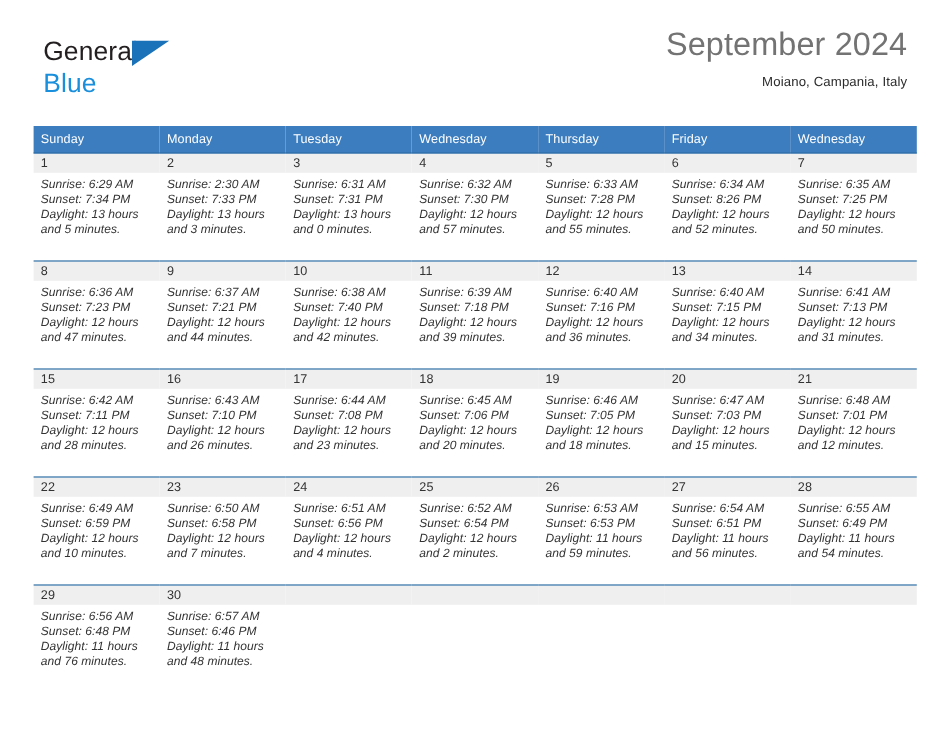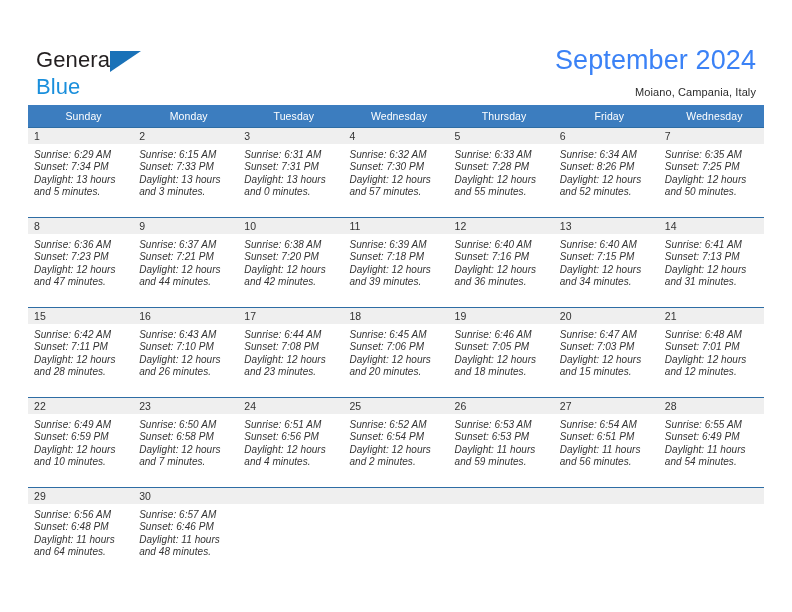--- a/index.html
+++ b/index.html
@@ -21,21 +21,21 @@
   }
 
   
   .header {
     position: absolute;
     left: 0; right: 0;
     top: 22px;
     height: 76px;
     padding: 0 36px;
     display: flex;
-    align-items: flex-end;
+    align-items: flex-start;
     justify-content: space-between;
   }
 
   .brand {
     display: block;
     line-height: 1;
     padding-top: 10px;
     user-select: none;
   }
   .brand-row1 {
@@ -62,21 +62,21 @@
     margin-top: 2px;
     letter-spacing: 0.1px;
   }
 
   .title-block {
     text-align: right;
     padding-top: 0;
   }
   .cal-title {
     font-size: 27px;
-    color: #3b82f6;
+    color: #737373;
     font-weight: 400;
     line-height: 1.15;
     letter-spacing: 0.1px;
   }
   .cal-subtitle {
     font-size: 11px;
     color: #2b2b2b;
     margin-top: 10px;
     letter-spacing: 0.1px;
   }
@@ -89,21 +89,21 @@
     width: 736px;
     border-collapse: collapse;
     table-layout: fixed;
   }
 
   .calendar th {
     background: #3c7dbf;
     color: #ffffff;
     font-size: 10.5px;
     font-weight: 400;
-    text-align: center;
+    text-align: left;
     padding: 5px 0 5px 6px;
     height: 21px;
     letter-spacing: 0.1px;
   }
 
   .week-row > td {
     vertical-align: top;
     padding: 0;
     border-top: 1.5px solid #2e6da4;
     height: 90px;
@@ -173,21 +173,21 @@
             <div class="details">
               <div>Sunrise: 6:29 AM</div>
               <div>Sunset: 7:34 PM</div>
               <div>Daylight: 13 hours</div>
               <div>and 5 minutes.</div>
             </div>
           </td>
           <td>
             <div class="daynum">2</div>
             <div class="details">
-              <div>Sunrise: 6:15 AM</div>
+              <div>Sunrise: 2:30 AM</div>
               <div>Sunset: 7:33 PM</div>
               <div>Daylight: 13 hours</div>
               <div>and 3 minutes.</div>
             </div>
           </td>
           <td>
             <div class="daynum">3</div>
             <div class="details">
               <div>Sunrise: 6:31 AM</div>
               <div>Sunset: 7:31 PM</div>
@@ -248,21 +248,21 @@
               <div>Sunrise: 6:37 AM</div>
               <div>Sunset: 7:21 PM</div>
               <div>Daylight: 12 hours</div>
               <div>and 44 minutes.</div>
             </div>
           </td>
           <td>
             <div class="daynum">10</div>
             <div class="details">
               <div>Sunrise: 6:38 AM</div>
-              <div>Sunset: 7:20 PM</div>
+              <div>Sunset: 7:40 PM</div>
               <div>Daylight: 12 hours</div>
               <div>and 42 minutes.</div>
             </div>
           </td>
           <td>
             <div class="daynum">11</div>
             <div class="details">
               <div>Sunrise: 6:39 AM</div>
               <div>Sunset: 7:18 PM</div>
               <div>Daylight: 12 hours</div>
@@ -427,21 +427,21 @@
             </div>
           </td>
         </tr>
         <tr class="week-row">
           <td>
             <div class="daynum">29</div>
             <div class="details">
               <div>Sunrise: 6:56 AM</div>
               <div>Sunset: 6:48 PM</div>
               <div>Daylight: 11 hours</div>
-              <div>and 64 minutes.</div>
+              <div>and 76 minutes.</div>
             </div>
           </td>
           <td>
             <div class="daynum">30</div>
             <div class="details">
               <div>Sunrise: 6:57 AM</div>
               <div>Sunset: 6:46 PM</div>
               <div>Daylight: 11 hours</div>
               <div>and 48 minutes.</div>
             </div>

